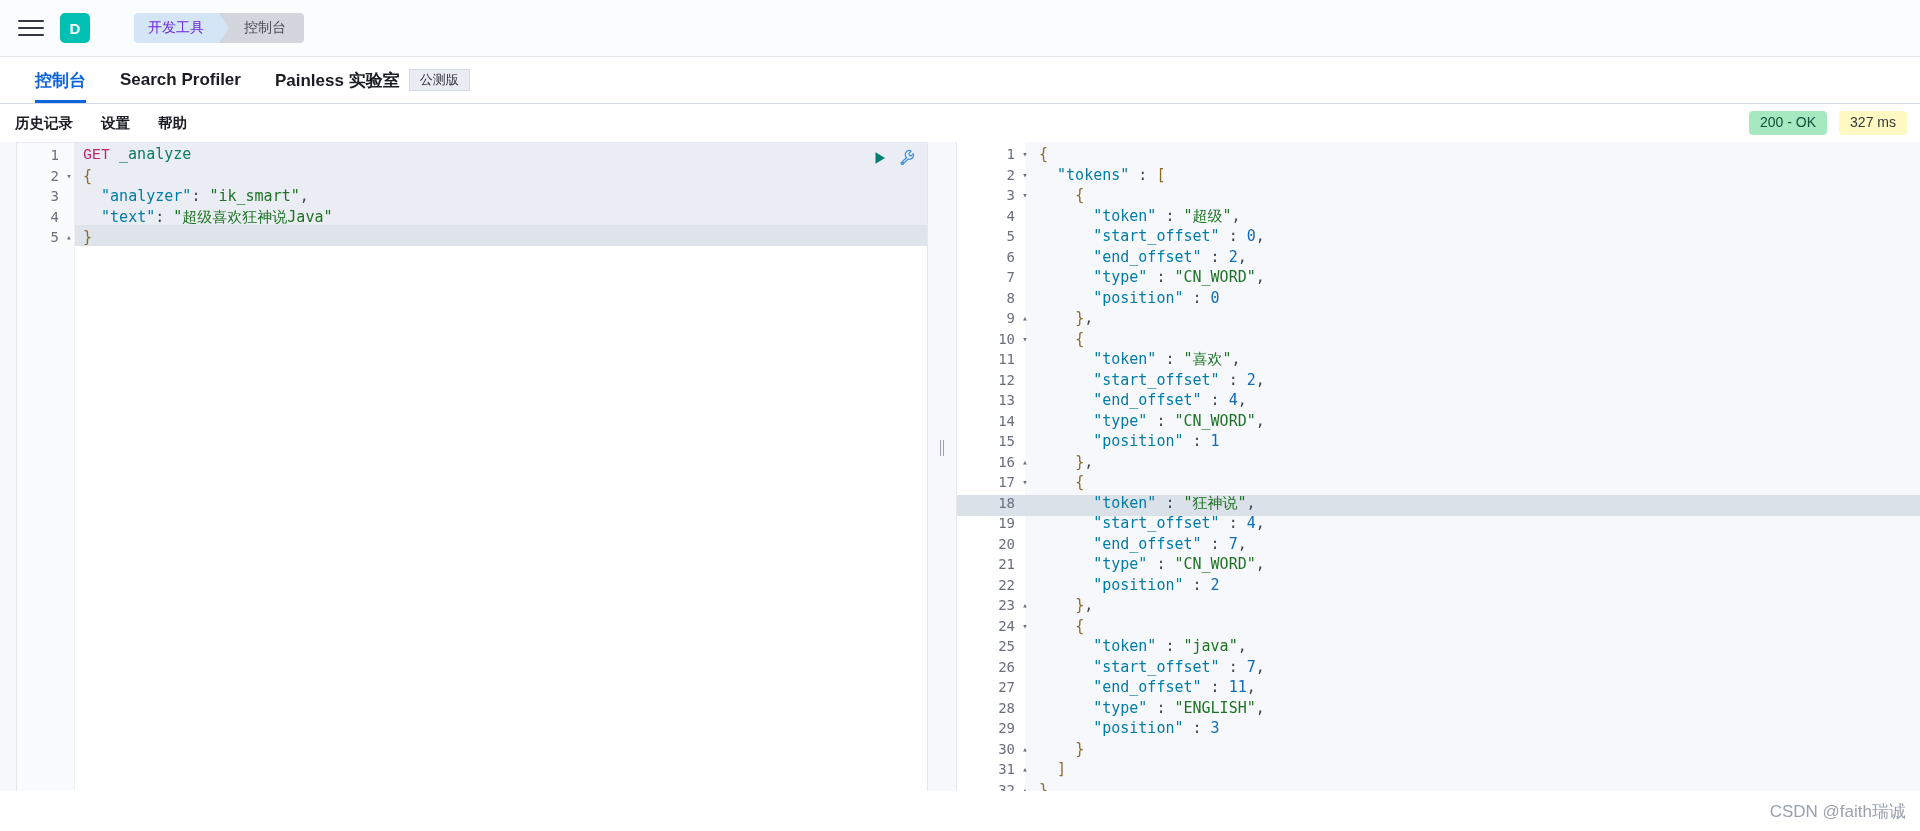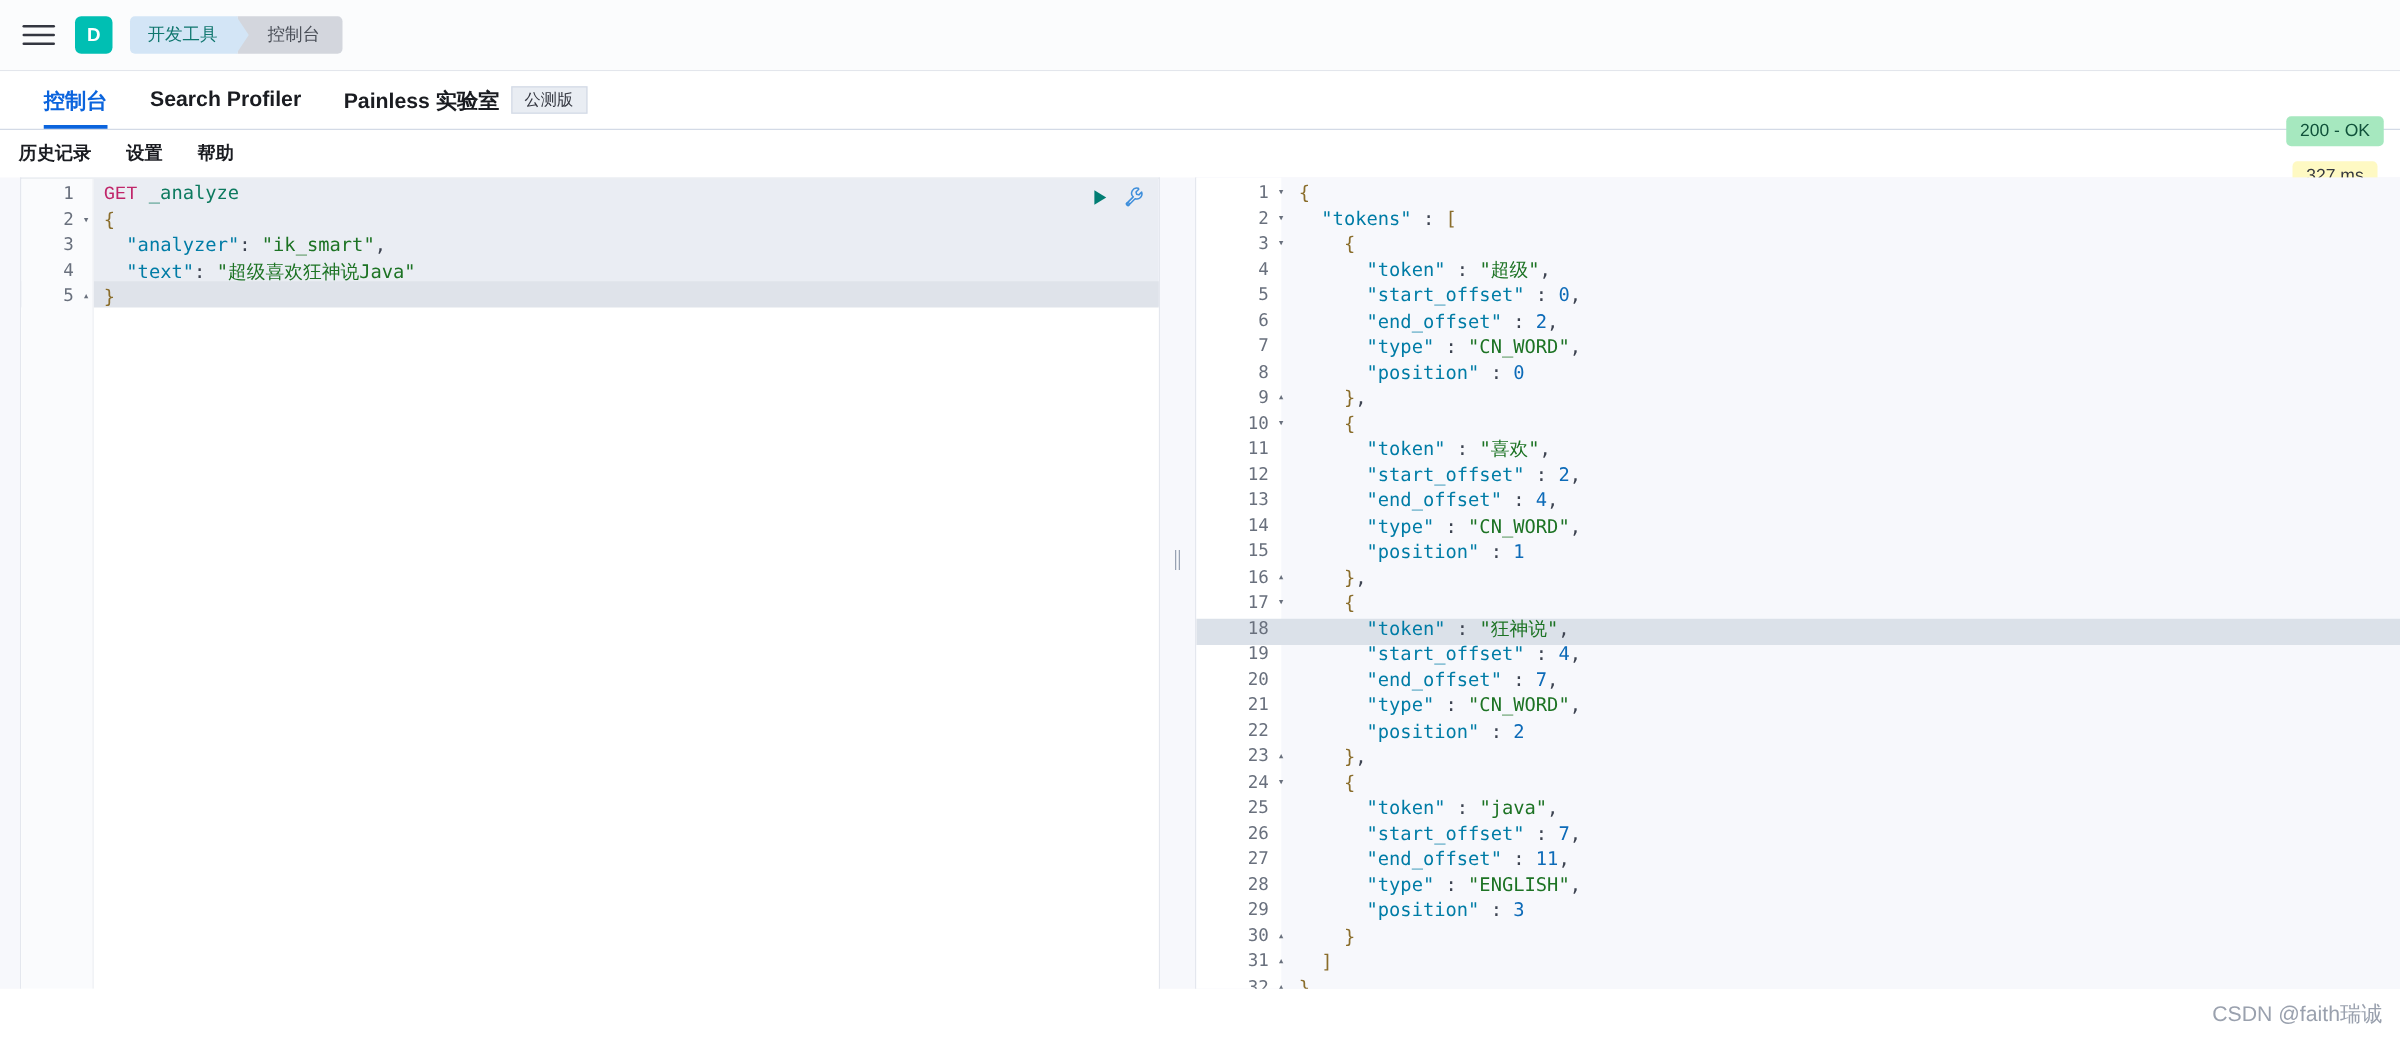--- a/index.html
+++ b/index.html
@@ -46,25 +46,26 @@
   .crumb {
     position: relative;
     height: 30px;
     display: flex; align-items: center;
     font-size: 14px;
     padding: 0 14px 0 16px;
     white-space: nowrap;
   }
   .crumb-1 {
     background: #d3e5f6;
-    color: #0f766e;
+    color: #6d28d9;
     border-radius: 4px 0 0 4px;
     padding-left: 14px;
     padding-right: 16px;
     z-index: 2;
+    margin-left: 30px;
   }
   .crumb-1:after {
     content: "";
     position: absolute; right: -9px; top: 0;
     width: 0; height: 0;
     border-top: 15px solid transparent;
     border-bottom: 15px solid transparent;
     border-left: 10px solid #d3e5f6;
     z-index: 3;
   }
@@ -129,21 +130,20 @@
     color: #1a1c21;
     font-weight: bold;
     padding: 0 14px;
     cursor: pointer;
     line-height: 1;
   }
   .status-group {
     margin-left: auto;
     display: flex; align-items: center; gap: 12px;
     padding-right: 12px;
-    flex-direction: column;
   }
   .status-ok {
     background: #a6e8bf;
     color: #10513a;
     font-size: 14px;
     border-radius: 4px;
     padding: 4px 11px 5px;
     line-height: 1.1;
     font-weight: normal;
   }

